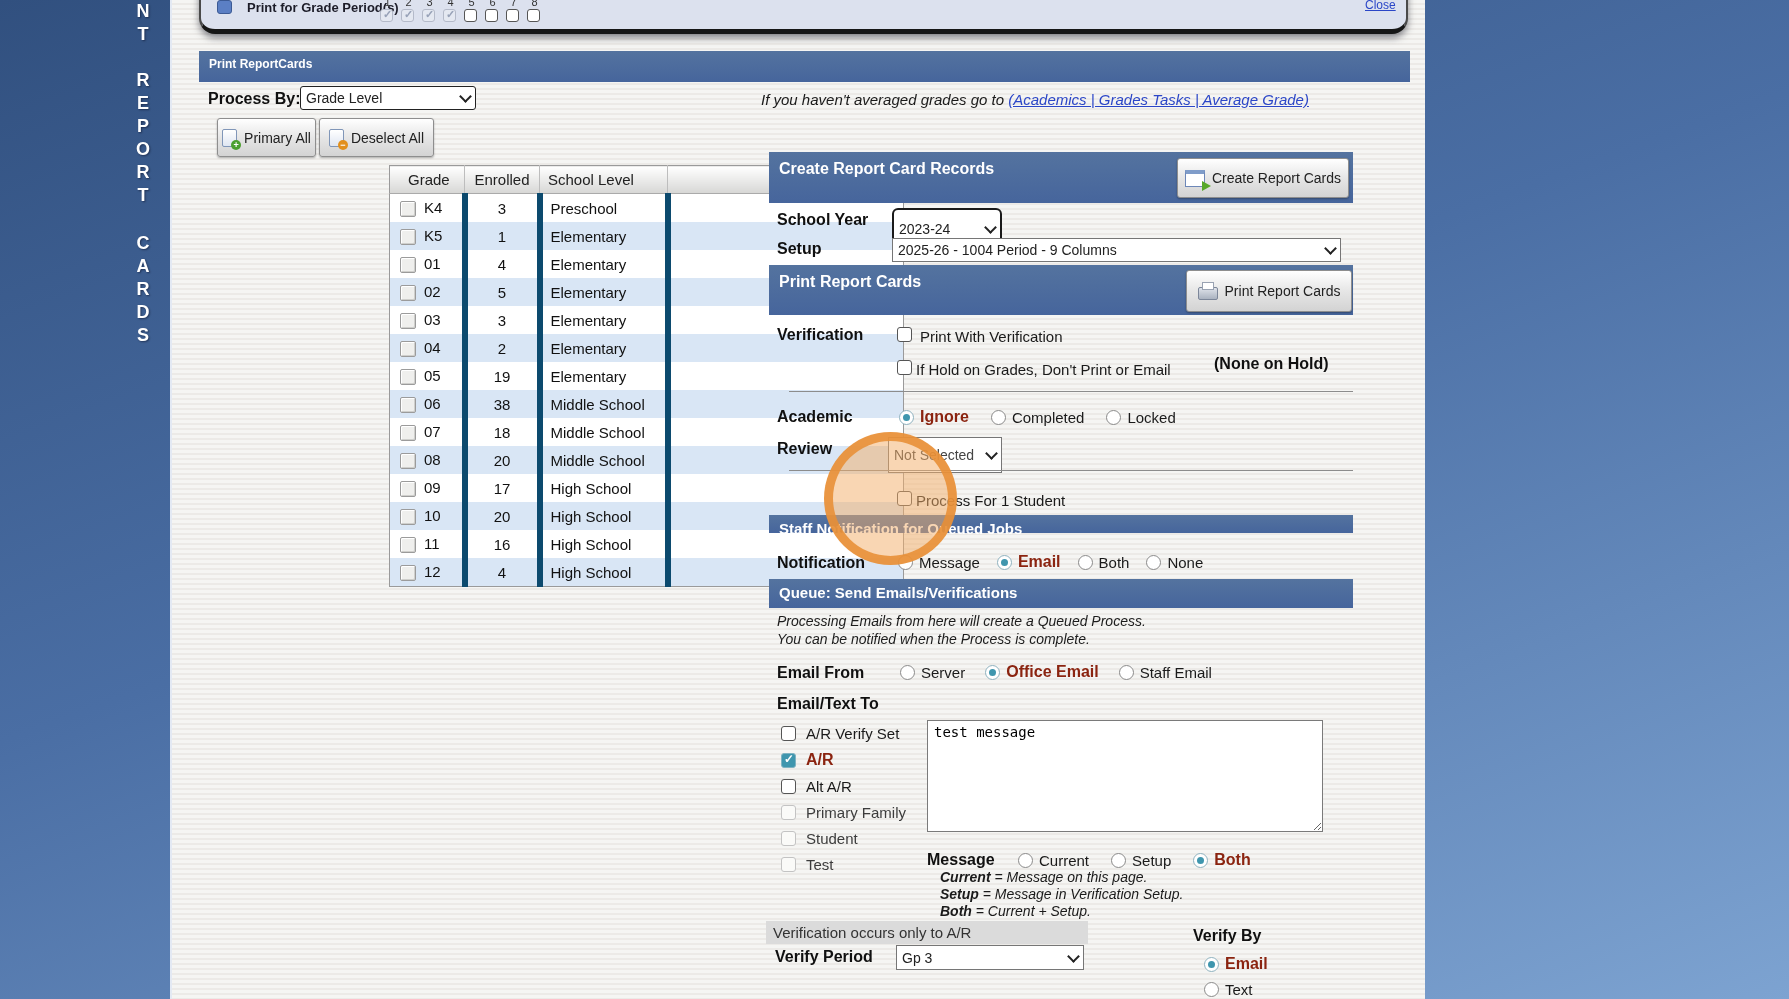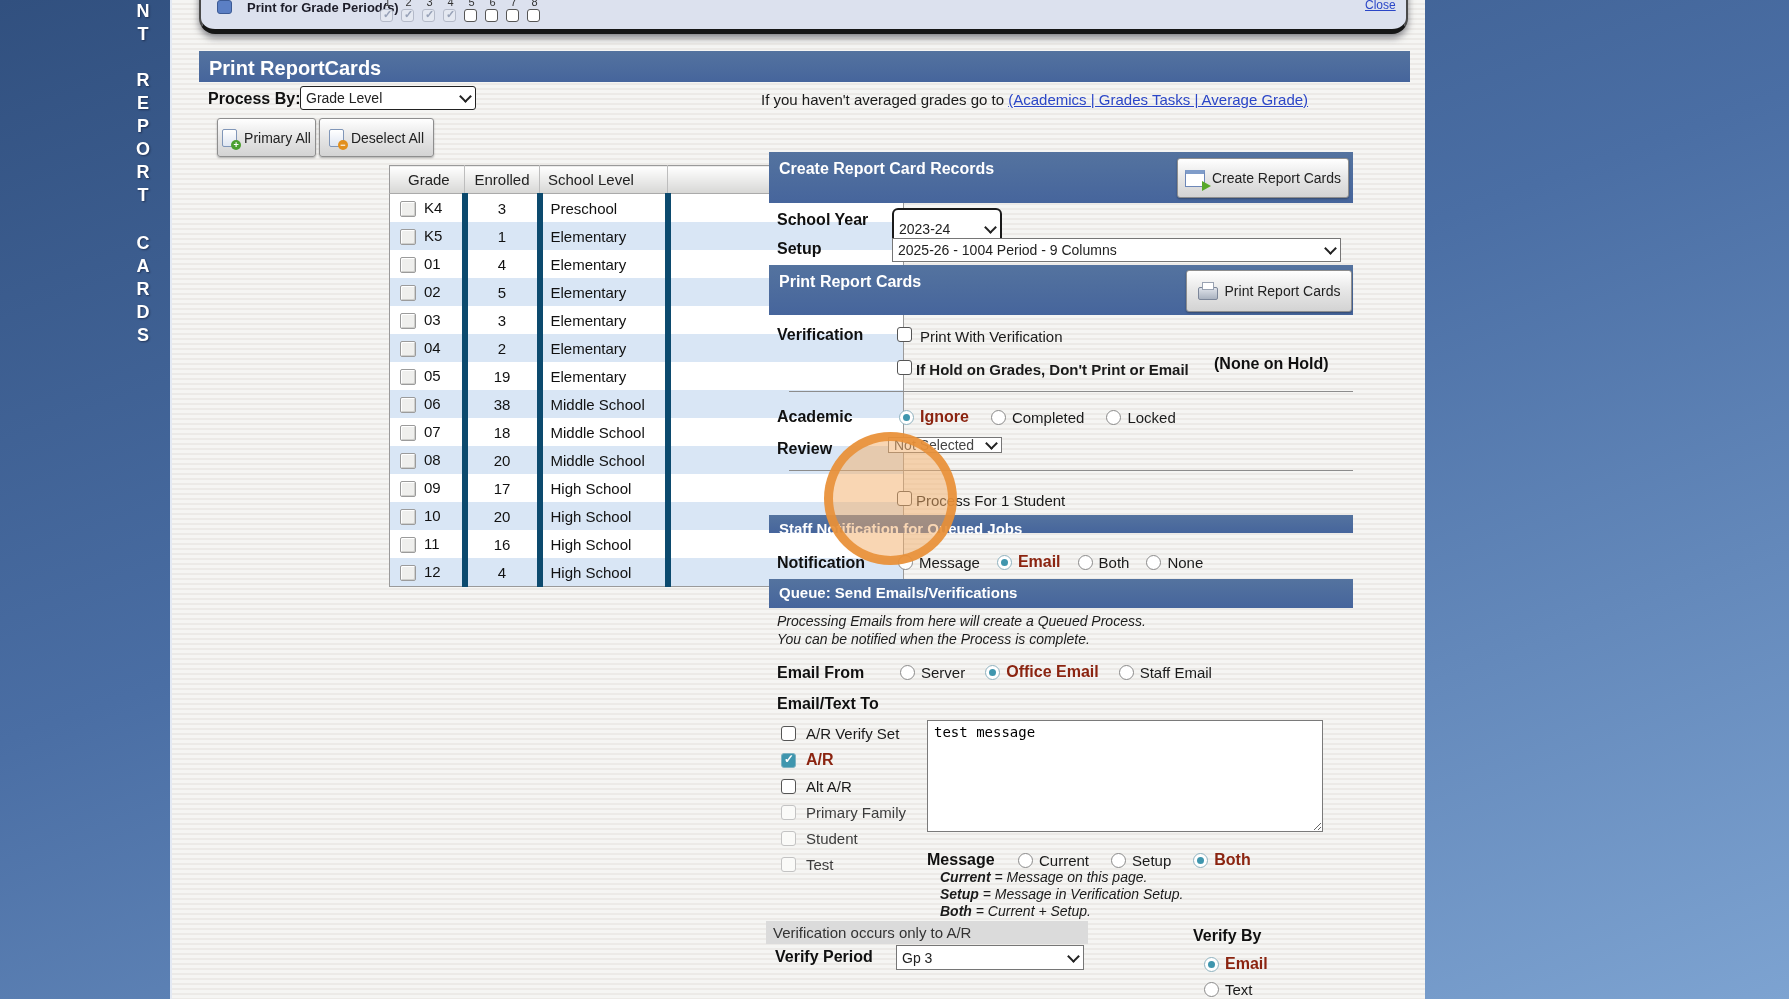--- a/index.html
+++ b/index.html
@@ -151,29 +151,29 @@
           <span class="cb small" style="left: 284px; top: 33px;"></span>
           <div class="pdigit" style="left: 306px;">7</div>
           <span class="cb small" style="left: 305px; top: 33px;"></span>
           <div class="pdigit" style="left: 327px;">8</div>
           <span class="cb small" style="left: 326px; top: 33px;"></span>
         </div>
       <a class="close-link">Close</a>
     </div>
 
     <div class="bluebar" style="left:27px;top:51px;width:1211px;height:31px;">
-      <span class="bartext" style="top:6px;font-size:20px;">Print ReportCards</span>
+      <span class="bartext" style="top:6px;font-size:12px;">Print ReportCards</span>
     </div>
 
     <span class="blbl" style="left:36px;top:90px;">Process By:</span>
     <div class="fsel" style="left:128px;top:86px;width:176px;height:24px;border-color:#222;border-radius:3px;">
       <span>Grade Level</span>
       <span class="chev"></span>
     </div>
-    <span class="txt" style="left:589px;top:91px;">
+    <span class="txt" style="left:589px;top:91px;font-style:italic;">
       <span>If you haven't averaged grades go to </span><a class="link">(Academics | Grades Tasks | Average Grade)</a>
     </span>
 
     <div class="btn" style="left:45px;top:118px;width:97px;height:37px;">
       <span class="pg">
           <span class="bdg green">+</span>
         </span>
       <span>Primary All</span>
     </div>
     <div class="btn" style="left:147px;top:118px;width:113px;height:37px;">
@@ -311,42 +311,42 @@
     </div>
     <div class="btn" style="left:1014px;top:270px;width:164px;height:40px;">
       <span class="prnic"></span>
       <span>Print Report Cards</span>
     </div>
 
     <span class="blbl" style="left:605px;top:326px;">Verification</span>
     <span class="cb" style="left:725px;top:327px;"></span>
     <span class="txt" style="left:748px;top:328px;">Print With Verification</span>
     <span class="cb" style="left:725px;top:360px;"></span>
-    <span class="txt" style="left:744px;top:361px;font-weight:bold;">If Hold on Grades, Don't Print or Email</span>
+    <span class="txt" style="left:744px;top:361px;">If Hold on Grades, Don't Print or Email</span>
     <span class="blbl" style="left:1042px;top:355px;">(None on Hold)</span>
 
     <div class="divider" style="left:617px;top:391px;width:564px;"></div>
 
     <span class="blbl" style="left:605px;top:408px;">Academic</span>
     <div id="academic-radios" style="position:absolute;left:727px;top:408px;display:flex;gap:22px;">
         <span class="ritem">
           <span class="radio sel"></span>
           <span class="rlab rsel">Ignore</span>
         </span>
         <span class="ritem">
           <span class="radio"></span>
           <span class="rlab">Completed</span>
         </span>
         <span class="ritem">
           <span class="radio"></span>
           <span class="rlab">Locked</span>
         </span>
       </div>
     <span class="blbl" style="left:605px;top:440px;">Review</span>
-    <div class="fsel" style="left:716px;top:437px;width:114px;height:16px;color:#444;">
+    <div class="fsel" style="left:716px;top:437px;width:114px;height:36px;color:#444;">
       <span>Not Selected</span>
       <span class="chev"></span>
     </div>
 
     <div class="divider" style="left:617px;top:470px;width:564px;"></div>
 
     <span class="cb" style="left:725px;top:491px;"></span>
     <span class="txt" style="left:744px;top:492px;">Process For 1 Student</span>
 
     <div class="bluebar" style="left:597px;top:515px;width:584px;height:18px;">

